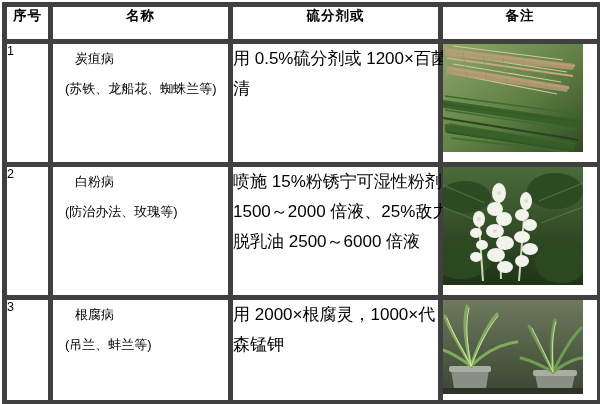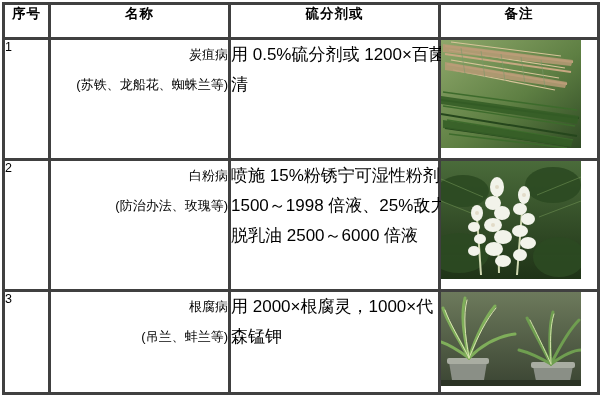--- a/index.html
+++ b/index.html
@@ -22,21 +22,21 @@
     box-sizing: border-box;
   }
   table.pest-table {
     width: 597px;
     margin: 2px 0 0 2px;
     border-collapse: collapse;
     table-layout: fixed;
   }
   table.pest-table th,
   table.pest-table td {
-    border: 3px solid #404040;
+    border: 5px solid #404040;
     vertical-align: top;
     padding: 0;
   }
   
   col.c-no    { width: 46px; }
   col.c-name  { width: 180px; }
   col.c-method{ width: 210px; }
   col.c-note  { width: 159px; }
 
   thead th {
@@ -51,21 +51,20 @@
     font-size: 12.5px;
     padding: 9px 0 0 7px;
   }
   td.name-cell {
     font-size: 13px;
     padding: 9px 0 0 0;
   }
   td.name-cell .line {
     padding-left: 22px;
     line-height: 30px;
-    text-align: right;
   }
   td.name-cell .line.sub {
     padding-left: 12px;
   }
   td.method-cell {
     font-size: 17px;
     padding: 9px 6px 0 6px;
   }
   td.method-cell .line {
     line-height: 30px;
@@ -178,21 +177,21 @@
       </tr>
 
       <tr class="row-2">
         <td class="no-cell">2</td>
         <td class="name-cell">
           <div class="line">白粉病</div>
           <div class="line sub">(防治办法、玫瑰等)</div>
         </td>
         <td class="method-cell">
           <div class="line">喷施 15%粉锈宁可湿性粉剂</div>
-          <div class="line">1500～1998 倍液、25%敌力</div>
+          <div class="line">1500～2000 倍液、25%敌力</div>
           <div class="line">脱乳油 2500～6000 倍液</div>
         </td>
         <td class="note-cell">
           <div class="photo">
             <svg width="140" height="118" viewBox="0 0 140 118" xmlns="http://www.w3.org/2000/svg" aria-hidden="true">
               <defs>
                 <linearGradient id="g2" x1="0" y1="0" x2="0" y2="1">
                   <stop offset="0%" stop-color="#4a6b3a"></stop>
                   <stop offset="100%" stop-color="#1f3317"></stop>
                 </linearGradient>

